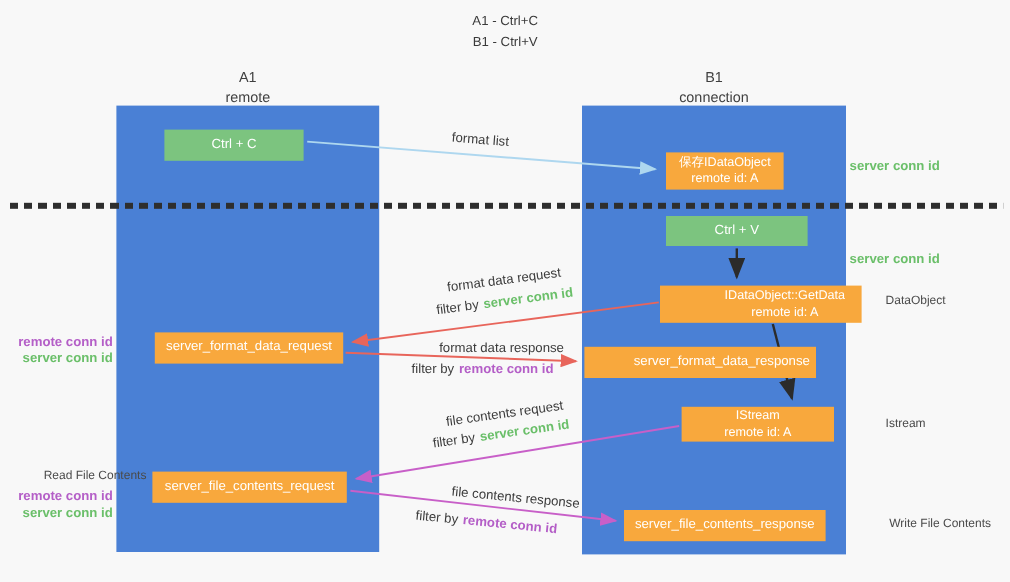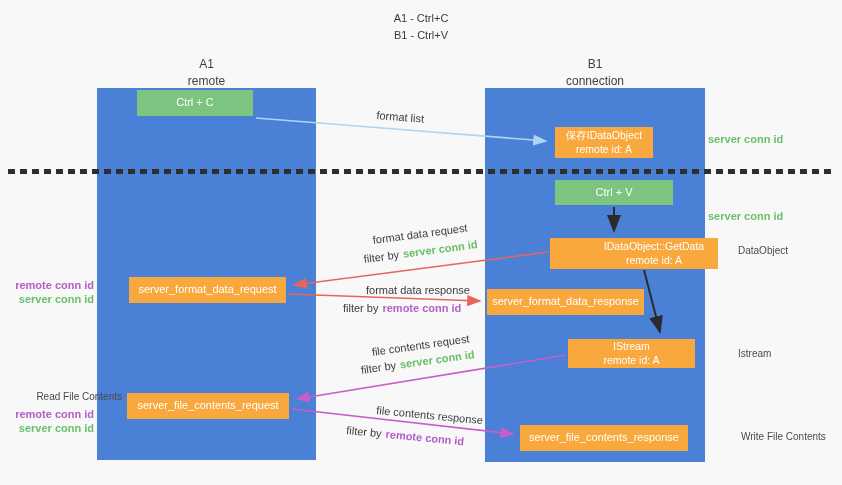--- a/index.html
+++ b/index.html
@@ -72,42 +72,42 @@
     </defs>
     <path d="M256,118 L546,141" class="st-blue" marker-end="url(#m-blue)"></path>
     <path d="M614,207 L614,231" class="st-black" marker-end="url(#m-black)"></path>
     <path d="M549,252 L294,285" class="st-red" marker-end="url(#m-red)"></path>
     <path d="M288,294 L480,301" class="st-red" marker-end="url(#m-red)"></path>
     <path d="M644,270 L660,332" class="st-black" marker-end="url(#m-black)"></path>
     <path d="M566,355 L297,399" class="st-magenta" marker-end="url(#m-magenta)"></path>
     <path d="M292,409 L513,434" class="st-magenta" marker-end="url(#m-magenta)"></path>
   </svg>
 
-  <div class="abs node green" style="left:137px; top:90px; width:116px; height:26px;">
+  <div class="abs node green" style="left:137px; top:108px; width:116px; height:26px;">
     <span>Ctrl + C</span>
   </div>
   <div class="abs node orange one-line" style="left:129px; top:277px; width:157px; height:26px;">
     <span>server_format_data_request</span>
   </div>
   <div class="abs node orange one-line" style="left:127px; top:393px; width:162px; height:26px;">
     <span>server_file_contents_request</span>
   </div>
 
   <div class="abs node orange" style="left:555px; top:127px; width:98px; height:31px;">
     <span>保存IDataObject</span>
     <span>remote id: A</span>
   </div>
   <div class="abs node green" style="left:555px; top:180px; width:118px; height:25px;align-items:center;">
     <span>Ctrl + V</span>
   </div>
   <div class="abs node orange" style="left:550px; top:238px; width:128px; height:31px;padding-left:40px;">
     <span>IDataObject::GetData</span>
     <span>remote id: A</span>
   </div>
-  <div class="abs node orange one-line" style="left:487px; top:289px; width:157px; height:26px;">
+  <div class="abs node orange one-line" style="left:487px; top:289px; width:157px; height:26px;padding-left:36px;">
     <span>server_format_data_response</span>
   </div>
   <div class="abs node orange" style="left:568px; top:339px; width:127px; height:29px;">
     <span>IStream</span>
     <span>remote id: A</span>
   </div>
   <div class="abs node orange one-line" style="left:520px; top:425px; width:168px; height:26px;">
     <span>server_file_contents_response</span>
   </div>
 

